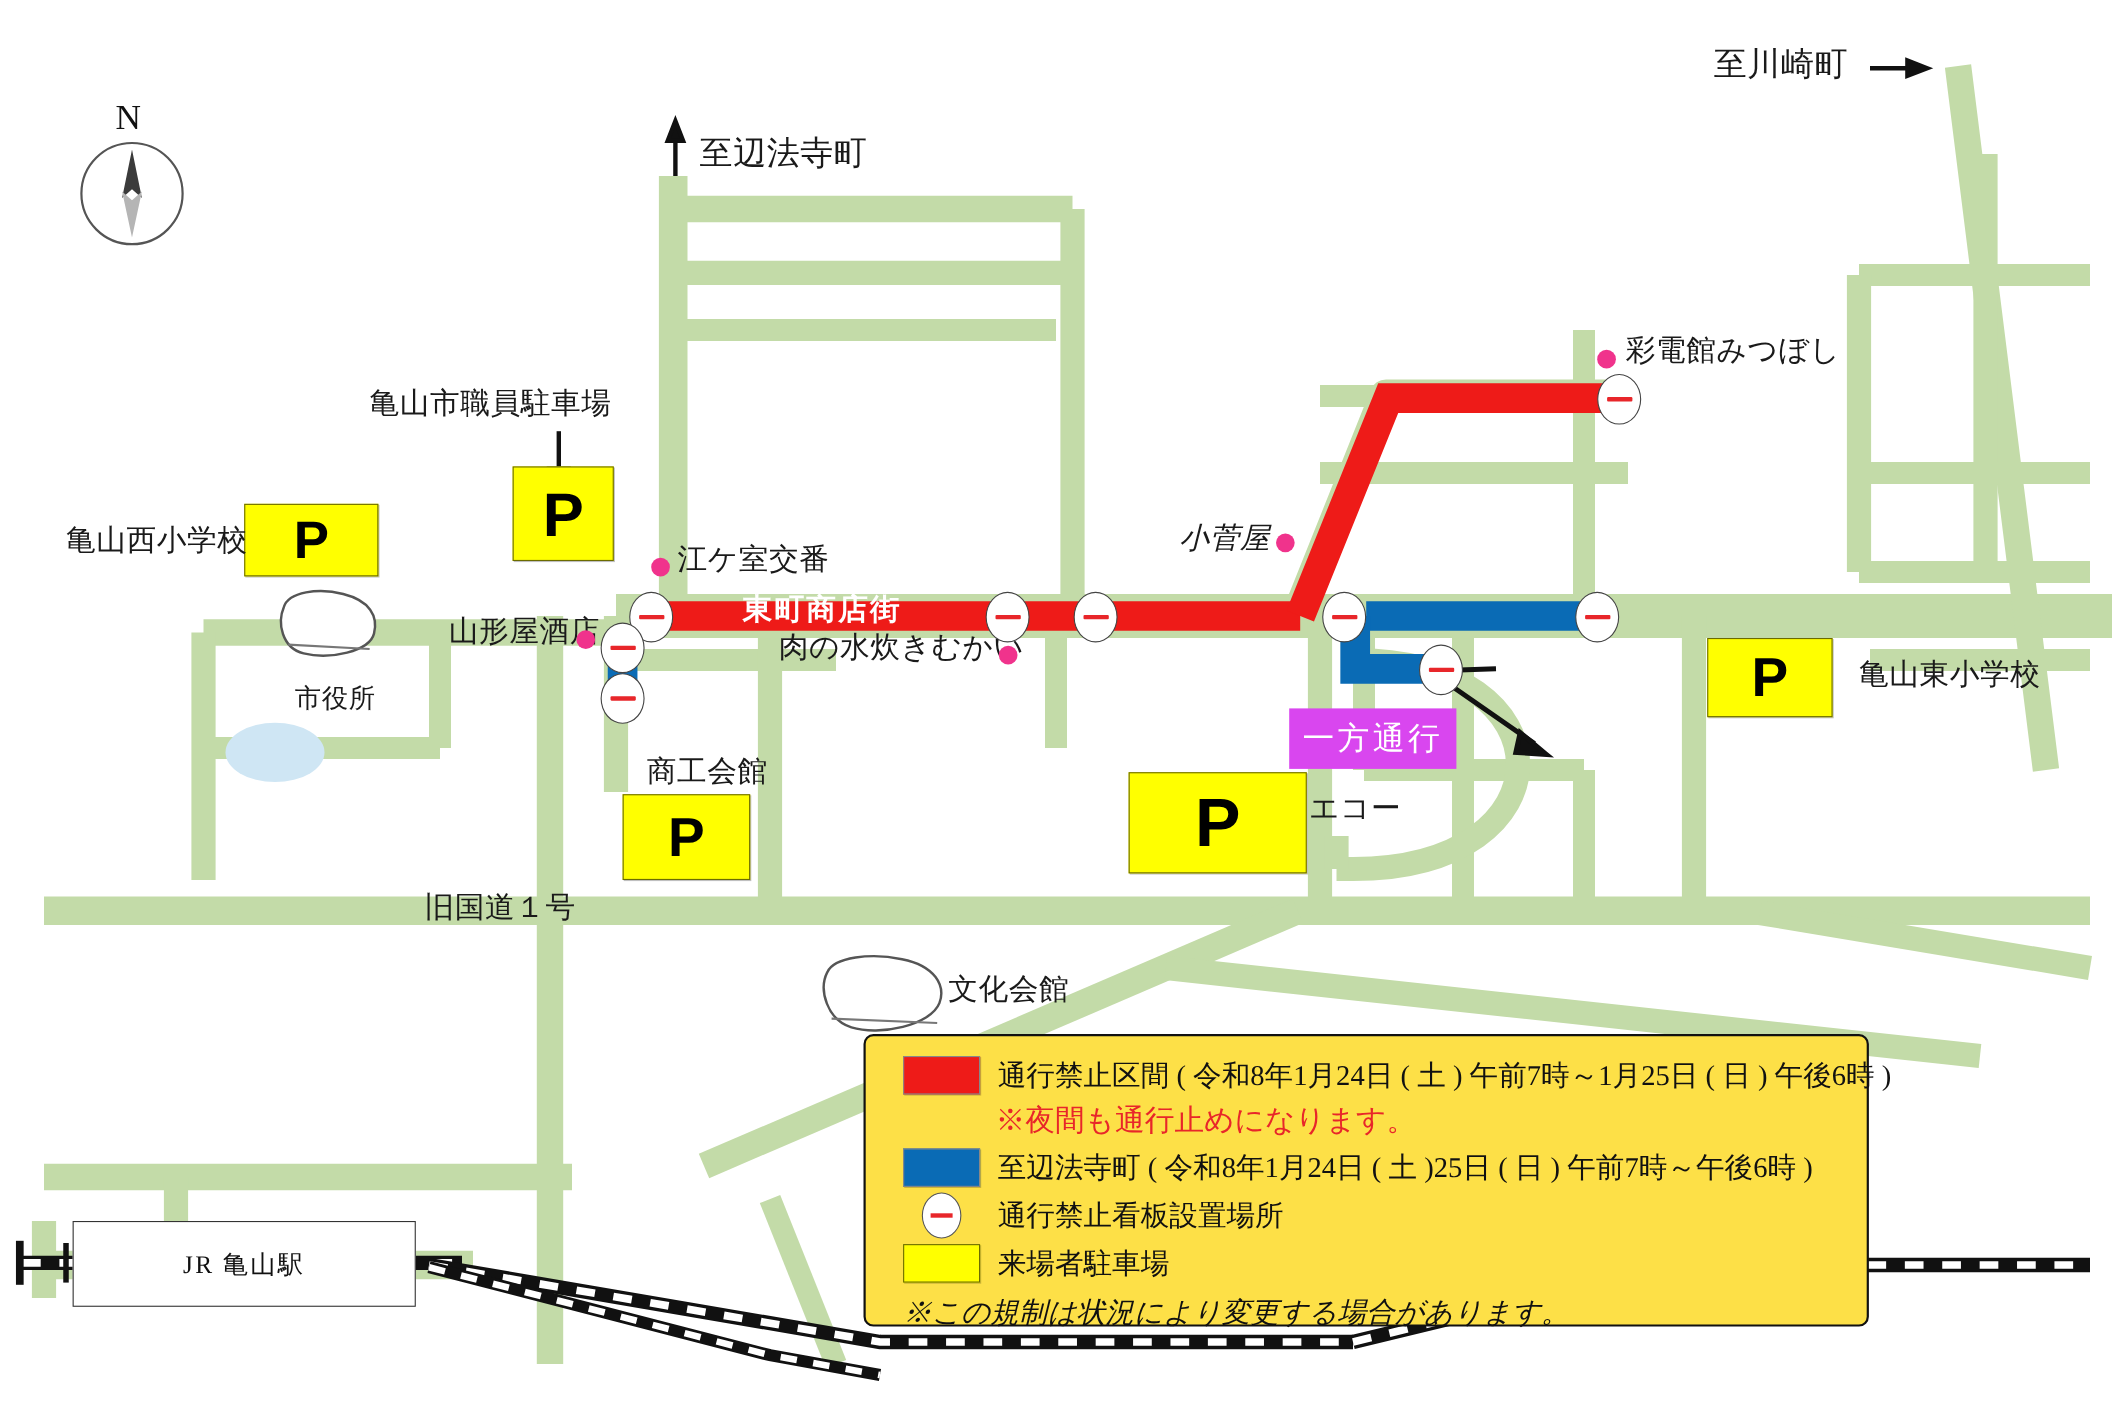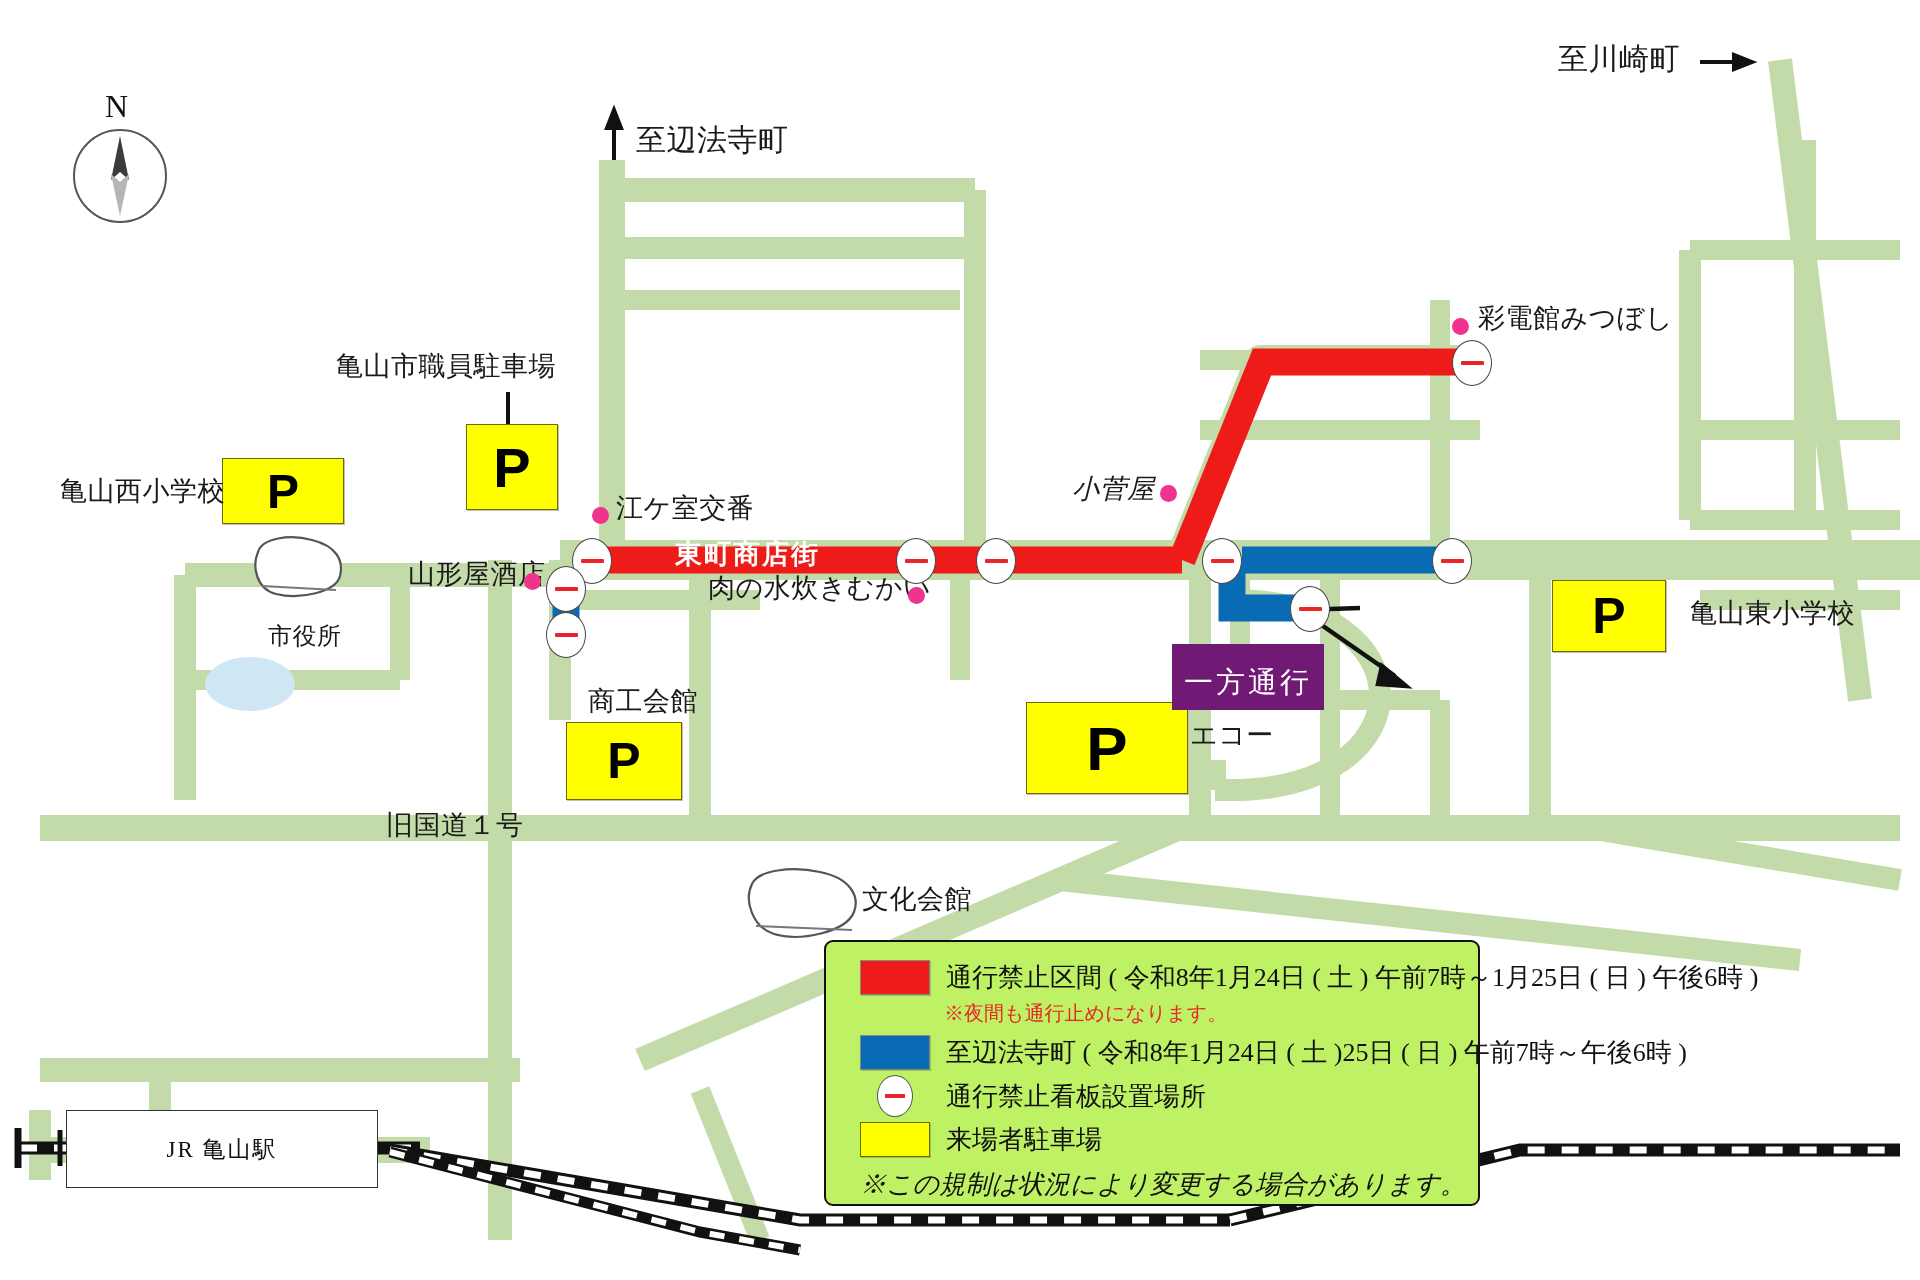--- a/index.html
+++ b/index.html
@@ -28,50 +28,50 @@
         background:#fff;border:1.6px solid #444;
         display:flex;align-items:center;justify-content:center;
         box-sizing:border-box;z-index:6;}
   .sign i{display:block;width:23px;height:4px;background:#e8262a;border-radius:1px;}
 
   
   .dot{position:absolute;width:17px;height:17px;border-radius:50%;
        background:#f0338c;z-index:6;}
 
   
-  #oneway-plate{position:absolute;background:#701a75;color:#fff;
+  #oneway-plate{position:absolute;background:#d946ef;color:#fff;
       font-family:"Liberation Serif",serif;font-size:29px;letter-spacing:3px;
-      padding:19px 12px 7px 12px;z-index:7;}
+      padding:8px 12px 7px 12px;z-index:7;}
 
   
   #jr-box{position:absolute;background:#fff;border:1.6px solid #333;
       display:flex;align-items:center;justify-content:center;
       font-family:"Liberation Serif",serif;font-size:23px;color:#111;
       letter-spacing:2px;z-index:7;}
 
   
   #compass{position:absolute;left:72px;top:128px;width:96px;height:96px;}
   #compass-n{position:absolute;left:105px;top:88px;font-size:32px;
       font-family:"Liberation Serif",serif;color:#111;}
 
   
-  #legend{position:absolute;left:824px;top:940px;width:656px;height:266px;
-      background:#bef264;border:2.4px solid #111;border-radius:9px;
+  #legend{position:absolute;left:785px;top:940px;width:914px;height:266px;
+      background:#fde047;border:2.4px solid #111;border-radius:9px;
       box-sizing:border-box;padding:18px 18px 10px 34px;z-index:20;}
   .lg-row{display:flex;align-items:center;margin-bottom:5px;}
   .lg-sw{width:68px;height:33px;border:1.2px solid #888;margin-right:16px;flex:0 0 auto;
          box-shadow:1px 1px 0 rgba(0,0,0,.2);}
   .lg-sw.red{background:#ee1b18;}
   .lg-sw.blue{background:#0a6bb5;}
   .lg-sw.yellow{background:#ffff00;border-color:#6b6b00;}
   .lg-sign{width:34px;height:40px;border-radius:50%;background:#fff;border:1.4px solid #555;
            display:flex;align-items:center;justify-content:center;margin:0 33px 0 17px;flex:0 0 auto;}
   .lg-sign i{display:block;width:20px;height:3.4px;background:#e8262a;}
   .lg-txt{font-family:"Liberation Serif","DejaVu Serif",serif;font-size:26px;color:#111;white-space:nowrap;}
-  .lg-note{font-family:"Liberation Serif",serif;font-size:20px;color:#e8262a;
+  .lg-note{font-family:"Liberation Serif",serif;font-size:27px;color:#e8262a;
            margin:1px 0 8px 84px;white-space:nowrap;}
   .lg-foot{font-family:"Liberation Serif",serif;font-size:26px;color:#111;
            text-align:left;margin-top:10px;white-space:nowrap;font-style:italic;}
 </style>
 </head>
 <body>
 
 <div id="map-root">
 
   <svg id="map-canvas" viewBox="0 0 1920 1280" preserveAspectRatio="none">

